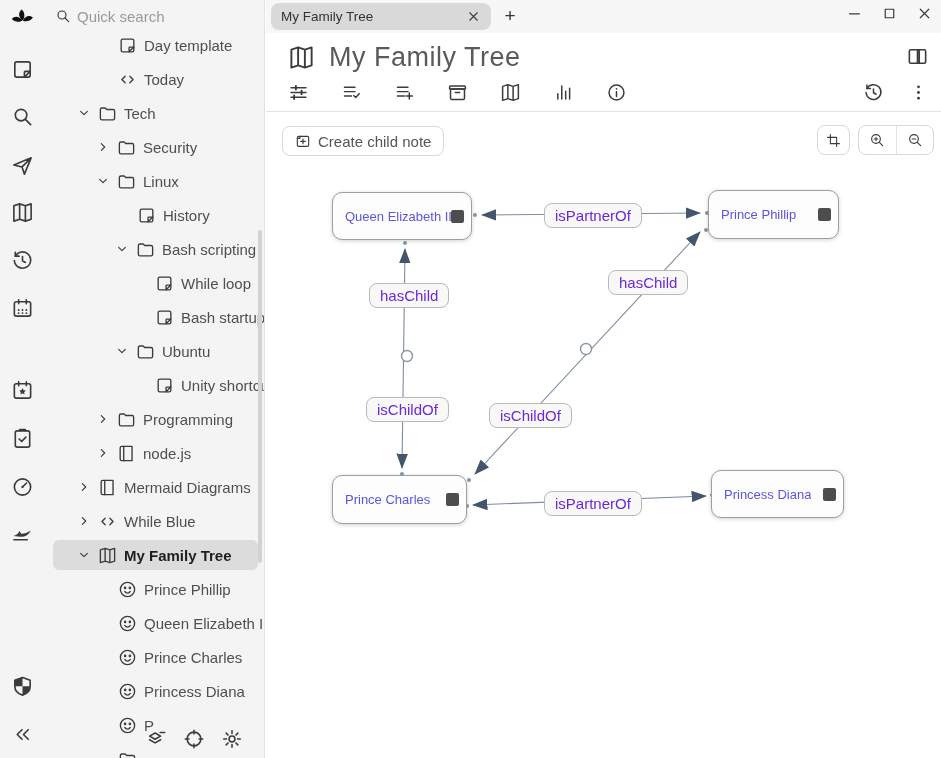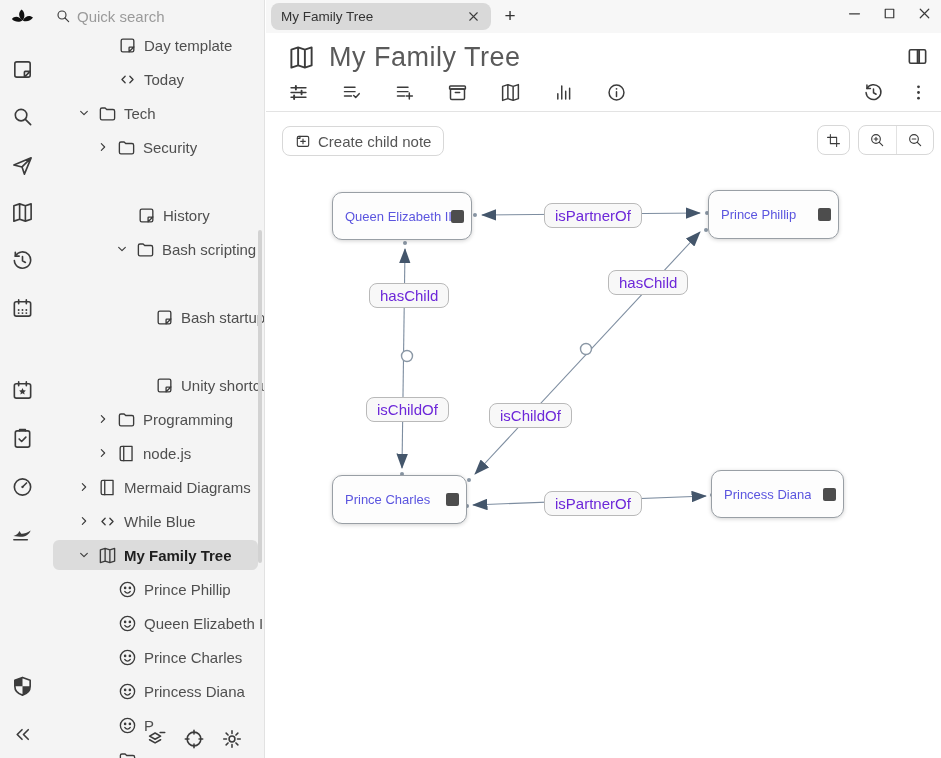--- a/index.html
+++ b/index.html
@@ -311,40 +311,64 @@
         </div>
       <div class="trow" style="top:97px;padding-left:50px">
           <svg class="chev ic">
             <use href="#i-chev-right"></use>
           </svg>
           <svg class="nic ic">
             <use href="#i-folder"></use>
           </svg>
           <span class="tl">Security</span>
         </div>
+      <div class="trow" style="top:131px;padding-left:50px">
+          <svg class="chev ic">
+            <use href="#i-chev-down"></use>
+          </svg>
+          <svg class="nic ic">
+            <use href="#i-folder"></use>
+          </svg>
+          <span class="tl">Linux</span>
+        </div>
       <div class="trow" style="top:165px;padding-left:92px">
           <svg class="nic ic">
             <use href="#i-note"></use>
           </svg>
           <span class="tl">History</span>
         </div>
       <div class="trow" style="top:199px;padding-left:69px">
           <svg class="chev ic">
             <use href="#i-chev-down"></use>
           </svg>
           <svg class="nic ic">
             <use href="#i-folder"></use>
           </svg>
           <span class="tl">Bash scripting</span>
         </div>
+      <div class="trow" style="top:233px;padding-left:110px">
+          <svg class="nic ic">
+            <use href="#i-note"></use>
+          </svg>
+          <span class="tl">While loop</span>
+        </div>
       <div class="trow" style="top:267px;padding-left:110px">
           <svg class="nic ic">
             <use href="#i-note"></use>
           </svg>
           <span class="tl">Bash startup</span>
+        </div>
+      <div class="trow" style="top:301px;padding-left:69px">
+          <svg class="chev ic">
+            <use href="#i-chev-down"></use>
+          </svg>
+          <svg class="nic ic">
+            <use href="#i-folder"></use>
+          </svg>
+          <span class="tl">Ubuntu</span>
         </div>
       <div class="trow" style="top:335px;padding-left:110px">
           <svg class="nic ic">
             <use href="#i-note"></use>
           </svg>
           <span class="tl">Unity shortcuts</span>
         </div>
       <div class="trow" style="top:369px;padding-left:50px">
           <svg class="chev ic">
             <use href="#i-chev-right"></use>

